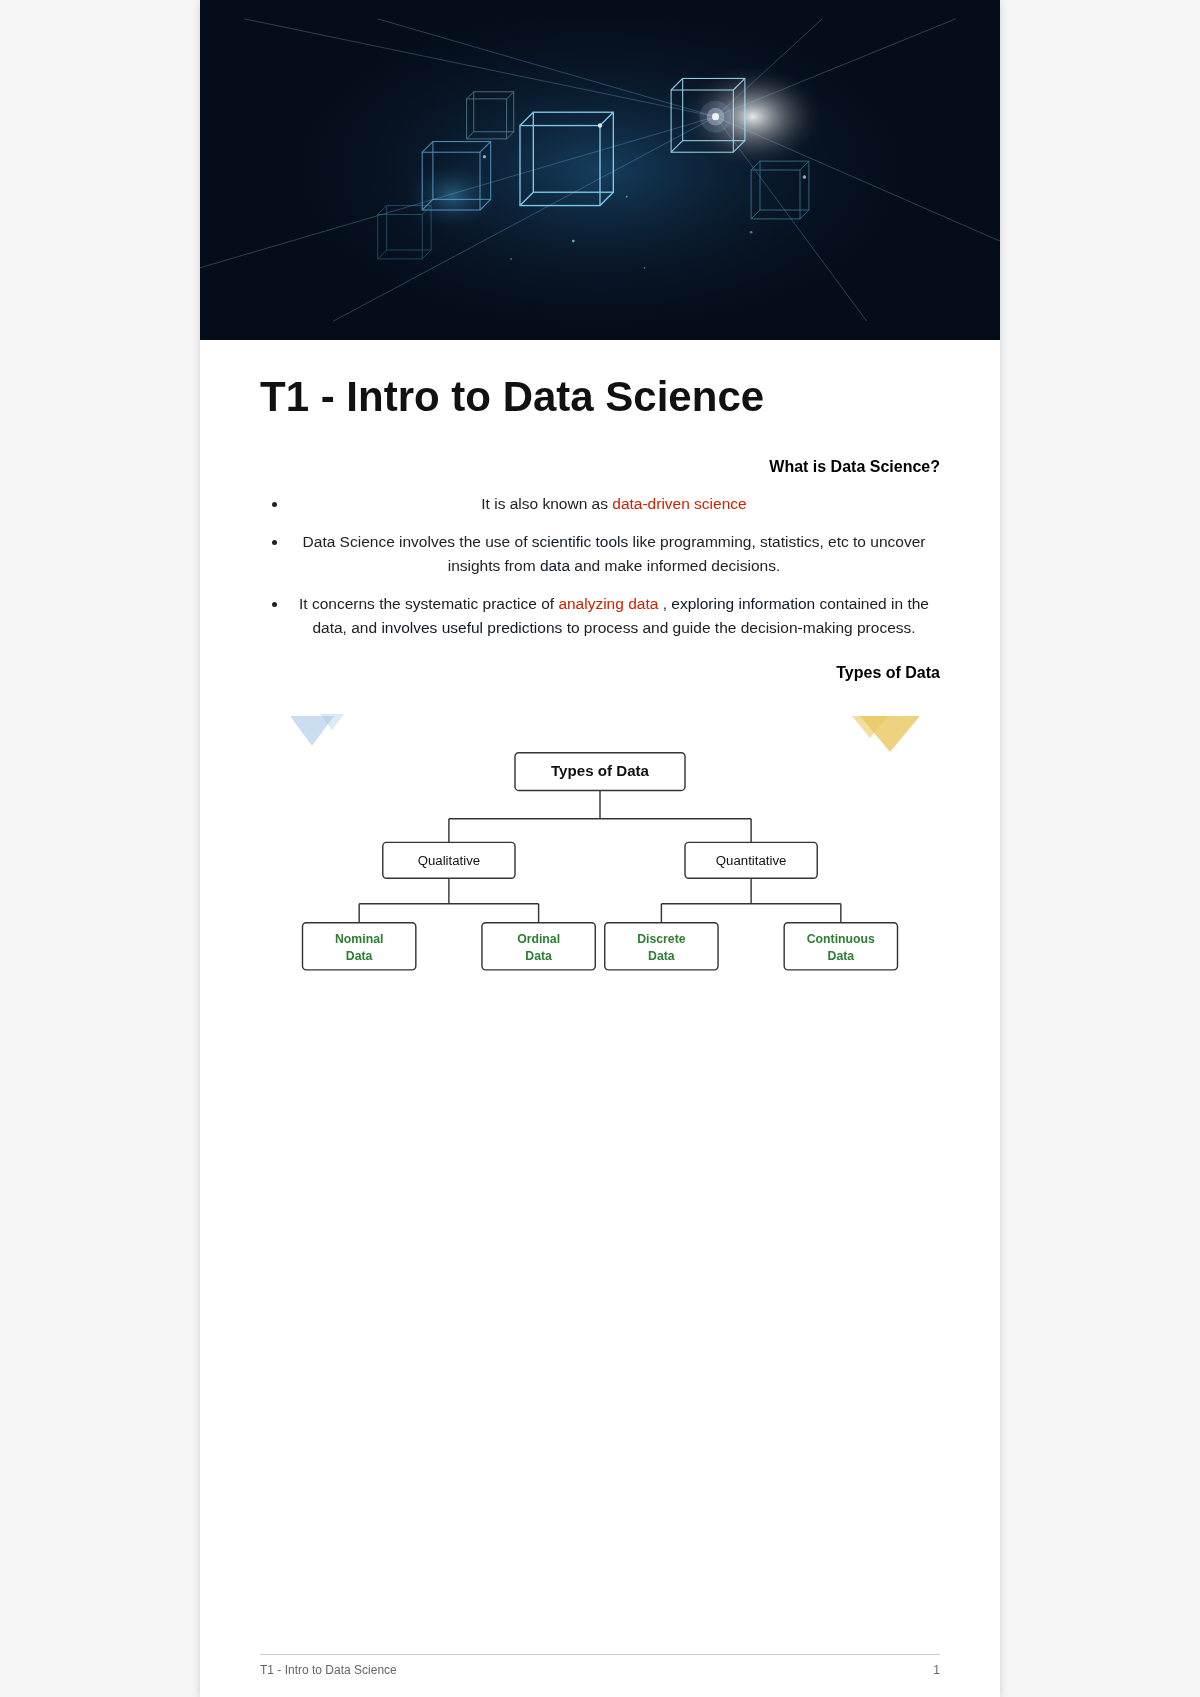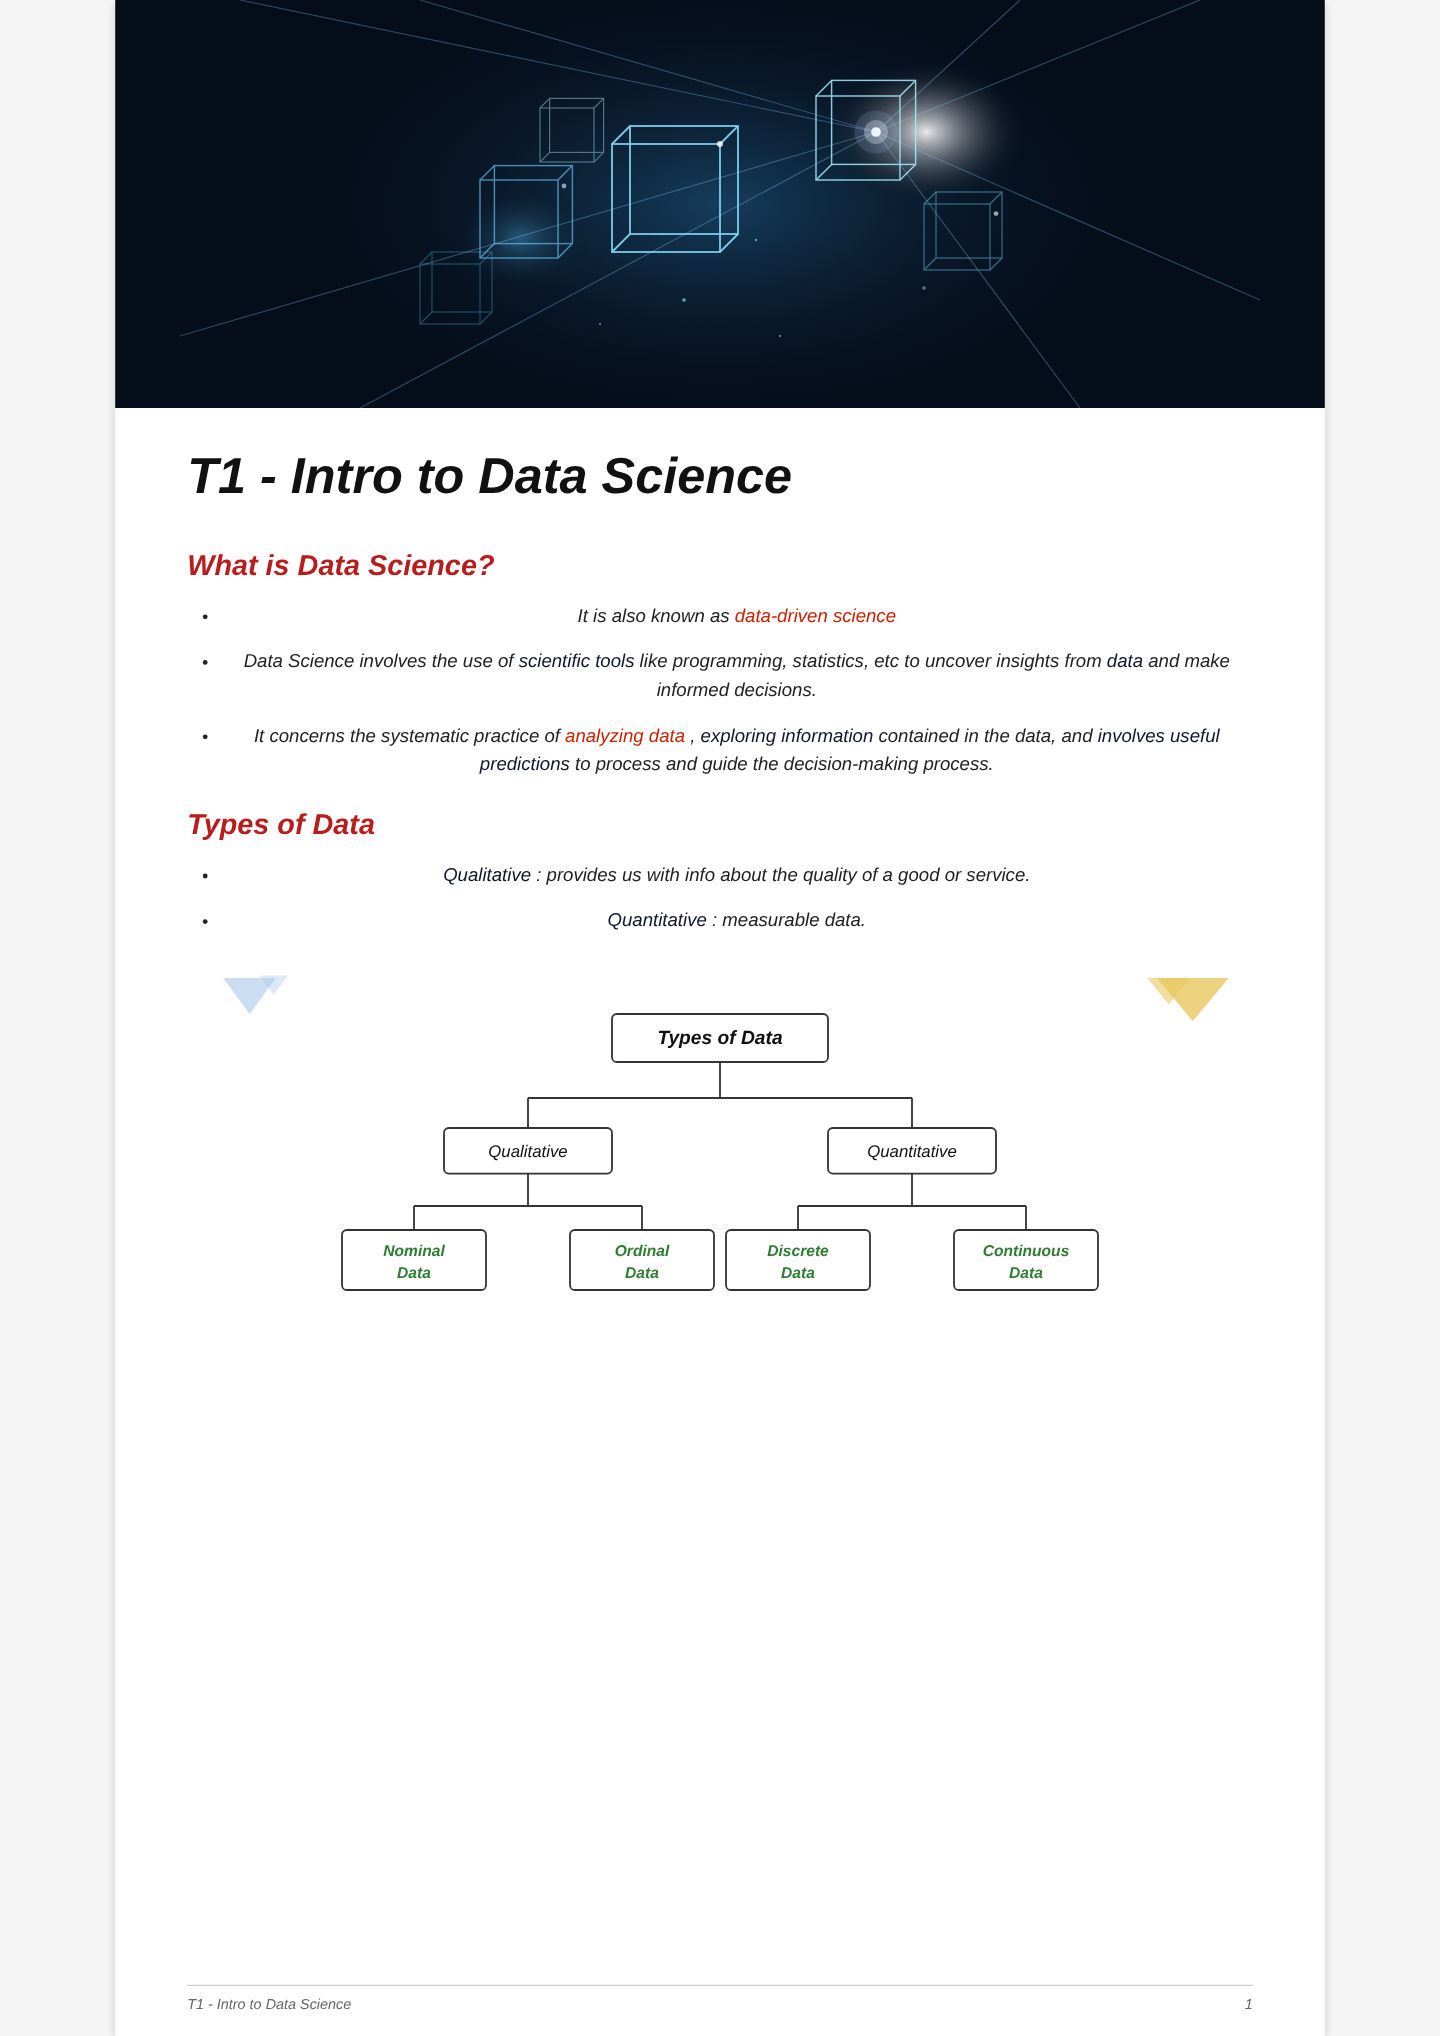--- a/index.html
+++ b/index.html
@@ -11,27 +11,26 @@
     body {
       background: #f5f5f5;
       font-family: Arial, sans-serif;
       display: flex;
       justify-content: center;
       align-items: flex-start;
       min-height: 1697px;
     }
 
     .page {
-      width: 1008px;
+      width: 800px;
       min-height: 1697px;
       background: #ffffff;
       padding: 0 0 80px 0;
       position: relative;
       box-shadow: 0 2px 8px rgba(0,0,0,0.15);
-      font-style: italic;
     }
 
     .hero-image {
       width: 100%;
       height: 340px;
       background: #050d1a;
       overflow: hidden;
       position: relative;
       display: flex;
       align-items: center;
@@ -49,25 +48,26 @@
 
     .main-title {
       font-size: 42px;
       font-weight: 900;
       color: #111111;
       margin-bottom: 36px;
       line-height: 1.2;
     }
 
     .section-title {
-      font-size: 24px;
+      font-size: 16px;
       font-weight: 700;
-      color: #b91c1c;
+      color: #000000;
       margin-bottom: 16px;
       margin-top: 10px;
+      text-align: right;
     }
 
     .bullet-list {
       list-style: disc;
       padding-left: 28px;
       margin-bottom: 24px;
     }
 
     .bullet-list li {
       font-size: 15.5px;
@@ -302,30 +302,20 @@
         <span>, </span>
         <span class="highlight-orange">exploring information</span>
         <span> contained in the data, and </span>
         <span class="highlight-orange">involves useful predictions</span>
         <span> to process and guide the decision-making process.</span>
       </li>
     </ul>
 
     <h2 class="section-title">Types of Data</h2>
 
-    <ul class="bullet-list">
-      <li>
-        <span class="highlight-orange">Qualitative</span>
-        <span>: provides us with info about the quality of a good or service.</span>
-      </li>
-      <li>
-        <span class="highlight-orange">Quantitative</span>
-        <span>: measurable data.</span>
-      </li>
-    </ul>
 
     <div class="diagram-container">
 
       <div class="deco-left"></div>
       <div class="deco-left-small"></div>
       <div class="deco-right"></div>
       <div class="deco-right-small"></div>
 
       <svg class="diagram-svg" viewBox="0 0 720 280">
 

